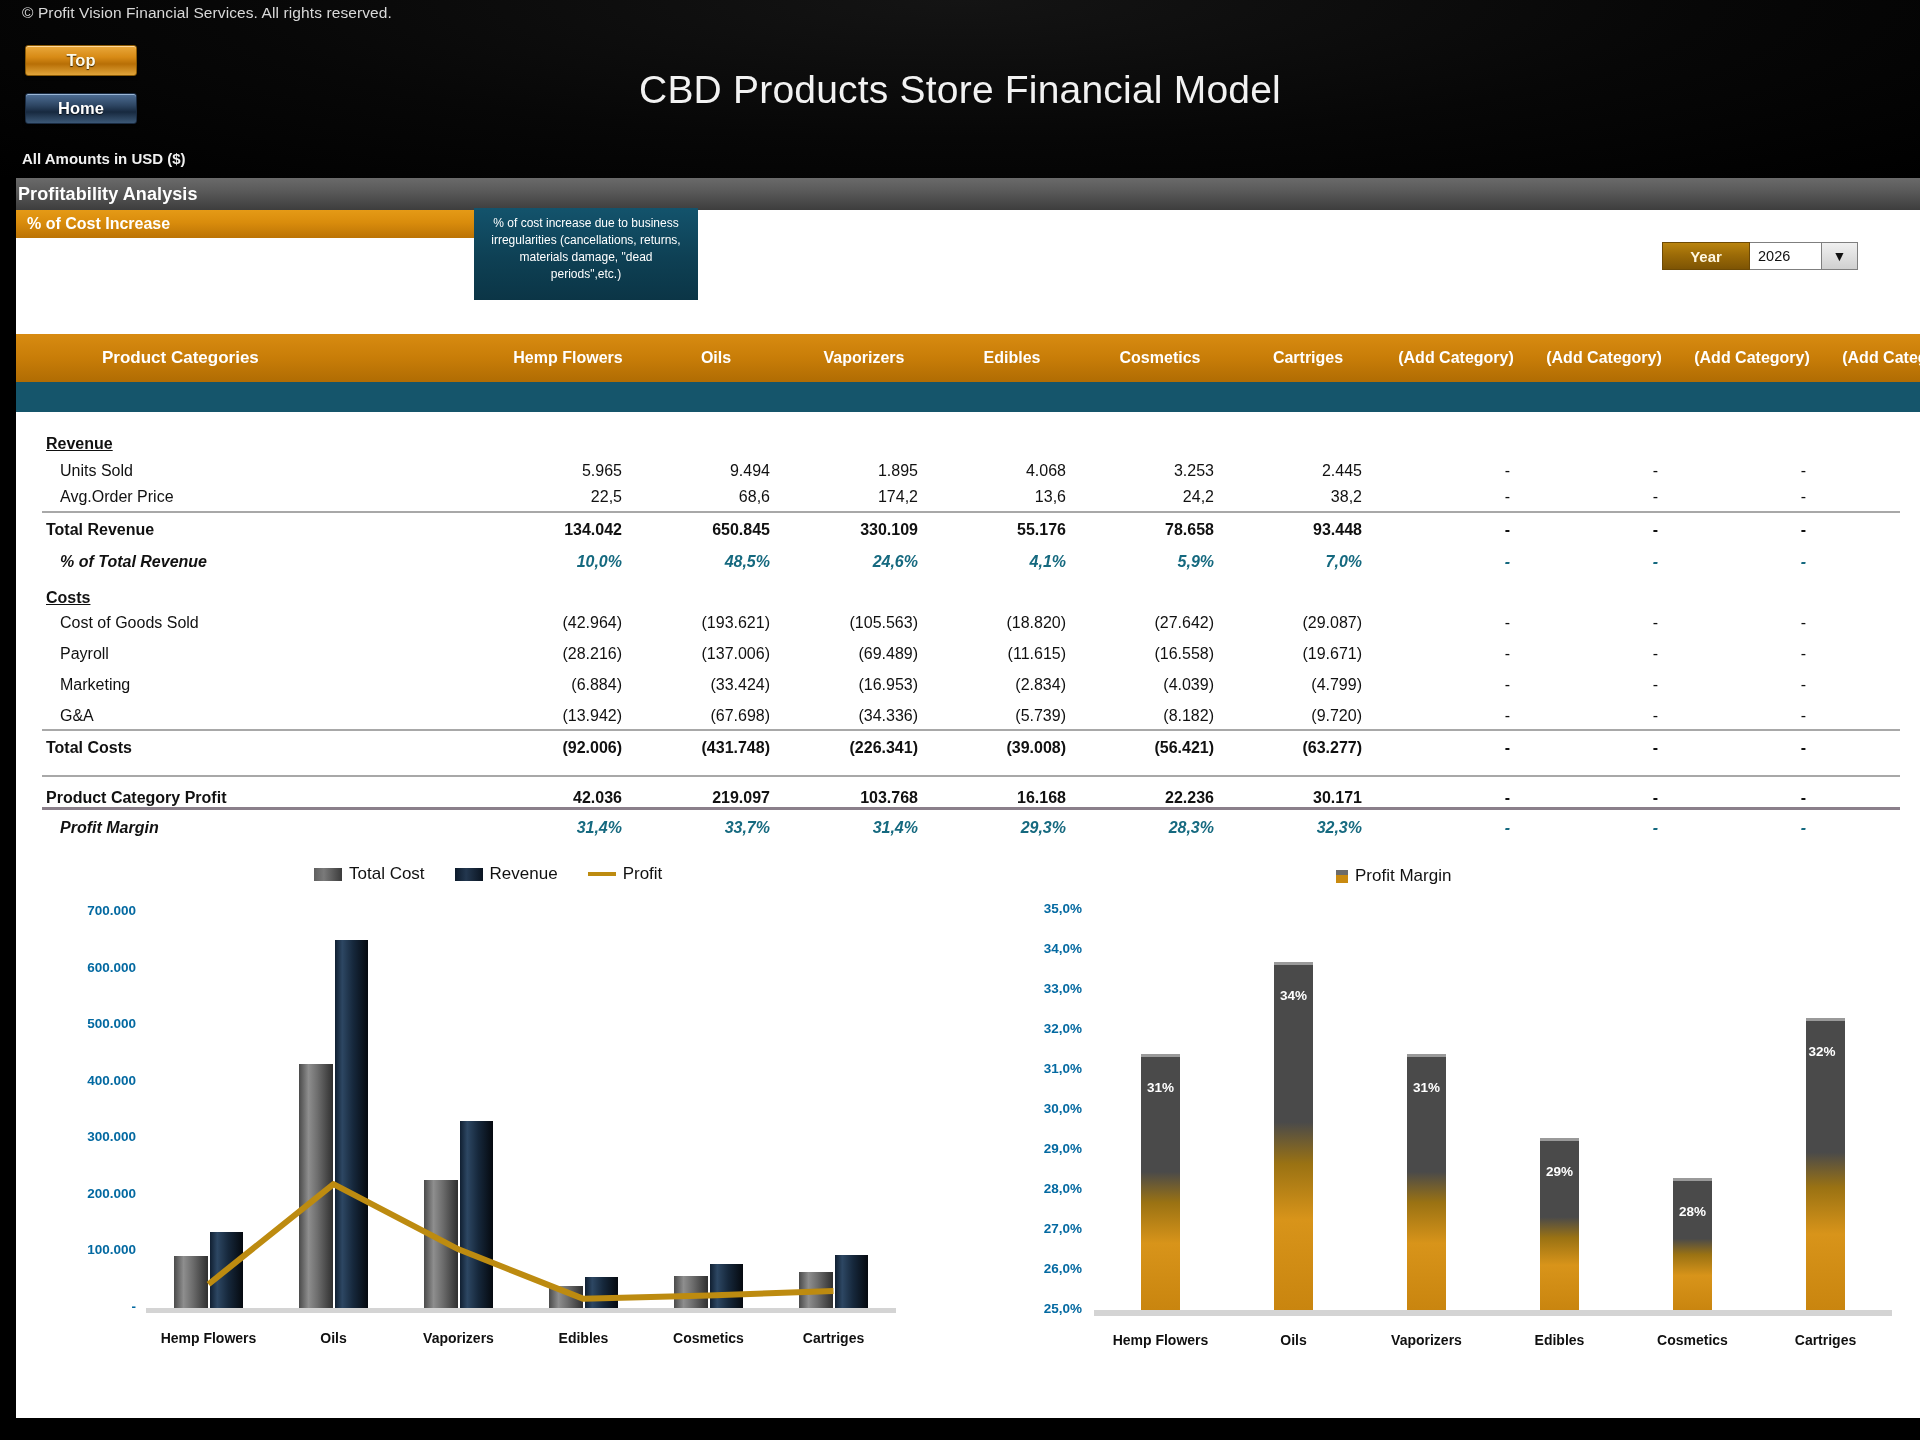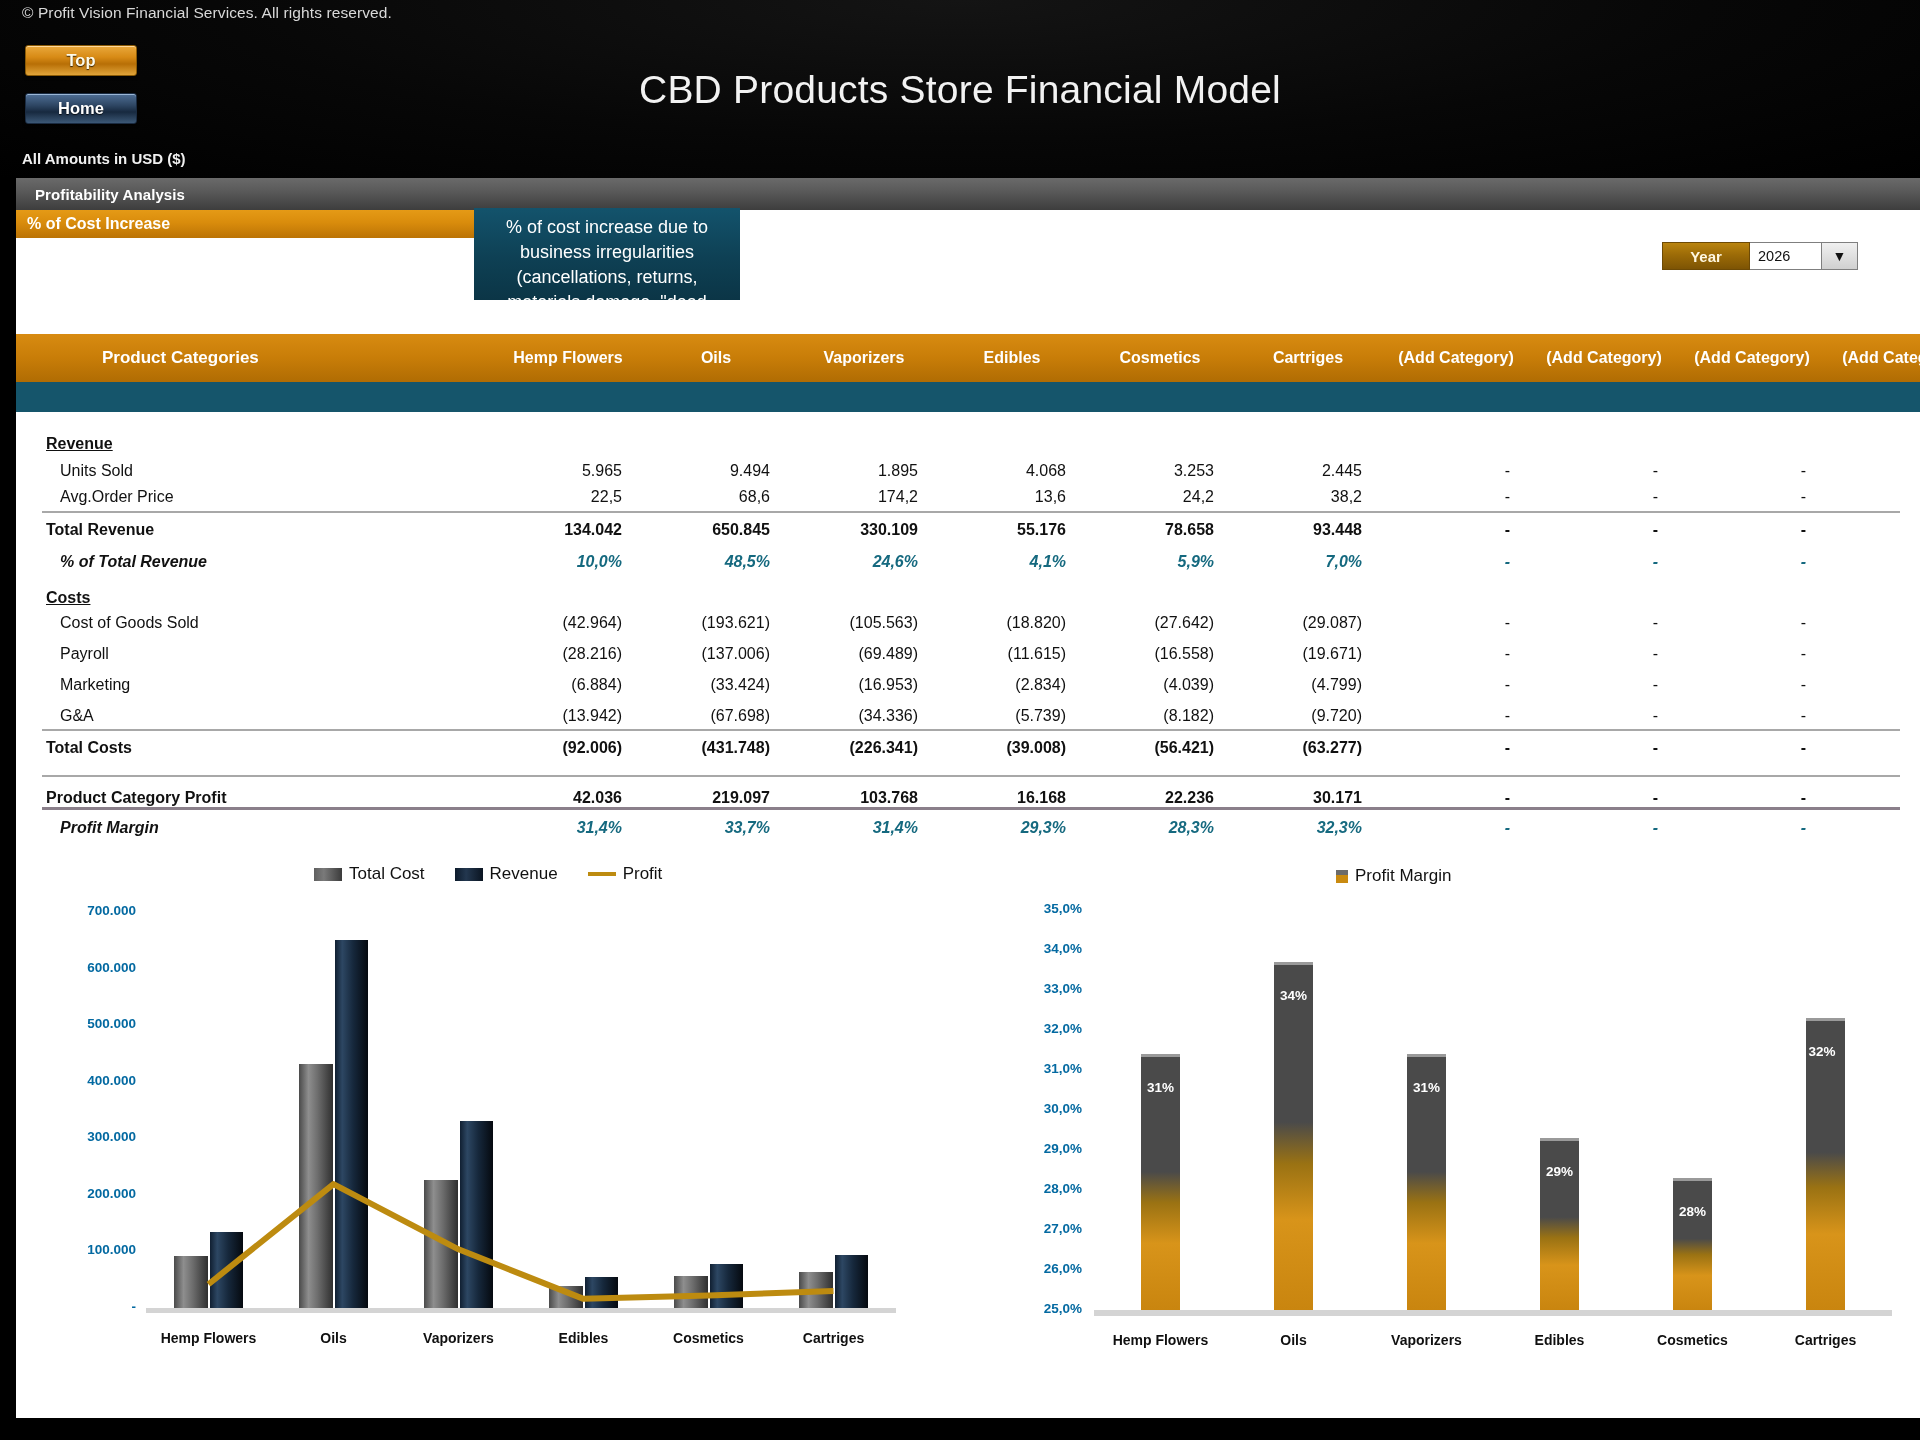--- a/index.html
+++ b/index.html
@@ -25,39 +25,39 @@
   .navbtn.home { top:93px; background: linear-gradient(180deg,#4f6f96 0%,#2d4562 40%,#17293f 62%,#3c5876 100%);
                  border:1px solid #1a2b41; box-shadow: inset 0 1px 0 #9ab6d6, 0 2px 3px rgba(0,0,0,.6); }
   .maintitle { position:absolute; left:0; top:68px; width:1920px; text-align:center;
                font-size:39px; color:#f2f2f2; font-weight:400; letter-spacing:.2px; }
   .amounts { position:absolute; left:22px; top:150px; font-size:15px; font-weight:bold; color:#f0f0f0; }
 
   
   .sectionbar { position:absolute; left:16px; top:178px; width:1904px; height:32px;
                 background: linear-gradient(180deg,#6a6a6a 0%,#585858 45%,#3d3d3d 100%);
                 display:flex; align-items:center; }
-  .sectionbar span { font-size:15px; font-weight:bold; color:#ffffff; padding-left:19px; letter-spacing:.1px;}
+  .sectionbar span { font-size:18px; font-weight:bold; color:#ffffff; padding-left:2px; letter-spacing:.1px;}
 
   
   .sheet { position:absolute; left:16px; top:210px; width:1904px; height:1208px; background:#ffffff; }
 
   
   .ci-header { position:absolute; left:0; top:0; width:460px; height:28px;
                background: linear-gradient(180deg,#e59a16 0%,#d98c0c 45%,#bb7305 100%);
                color:#ffffff; font-size:16px; font-weight:bold; display:flex; align-items:center; padding-left:11px;}
   .ci-row { position:absolute; left:0; width:460px; height:31px; display:flex; align-items:center;}
   .ci-row .lbl { width:300px; padding-left:22px; font-size:16px; font-weight:bold; color:#1a1a1a;}
   .ci-row .val { width:160px; text-align:right; padding-right:14px; font-size:16px; font-weight:bold;
                  color:#14506b; background: repeating-linear-gradient(135deg,#dcdcdc,#dcdcdc 2px,#d2d2d2 2px,#d2d2d2 4px);
                  height:31px; line-height:31px; border-bottom:1px solid #aeb8c2; }
   .ci-row.r1 { top:28px; } .ci-row.r2 { top:59px; }
 
-  .tooltip { position:absolute; left:458px; top:-2px; width:266px; height:92px;
+  .tooltip { position:absolute; left:458px; top:-2px; width:224px; height:92px;
              background: linear-gradient(180deg,#13536c 0%,#0e4054 55%,#0b3546 100%);
-             color:#ffffff; font-size:18px; line-height:25px; text-align:center;
+             color:#ffffff; font-size:12px; line-height:17px; text-align:center;
              padding:7px 9px 0 9px; }
 
   
   .yearbox { position:absolute; right:62px; top:32px; display:flex; align-items:center; }
   .yearlbl { width:88px; height:28px; display:flex; align-items:center; justify-content:center;
              background: linear-gradient(180deg,#b9840f 0%,#9c6b07 45%,#7d5404 100%);
              color:#fff7e0; font-size:15px; font-weight:bold; border:1px solid #6d4a05; }
   .yearval { width:72px; height:28px; background:#ffffff; border:1px solid #7f7f7f; border-left:none;
              display:flex; align-items:center; padding-left:8px; font-size:14.5px; color:#111; }
   .yeararrow { width:36px; height:28px; background:linear-gradient(180deg,#f0f0f0,#d0d0d0);

